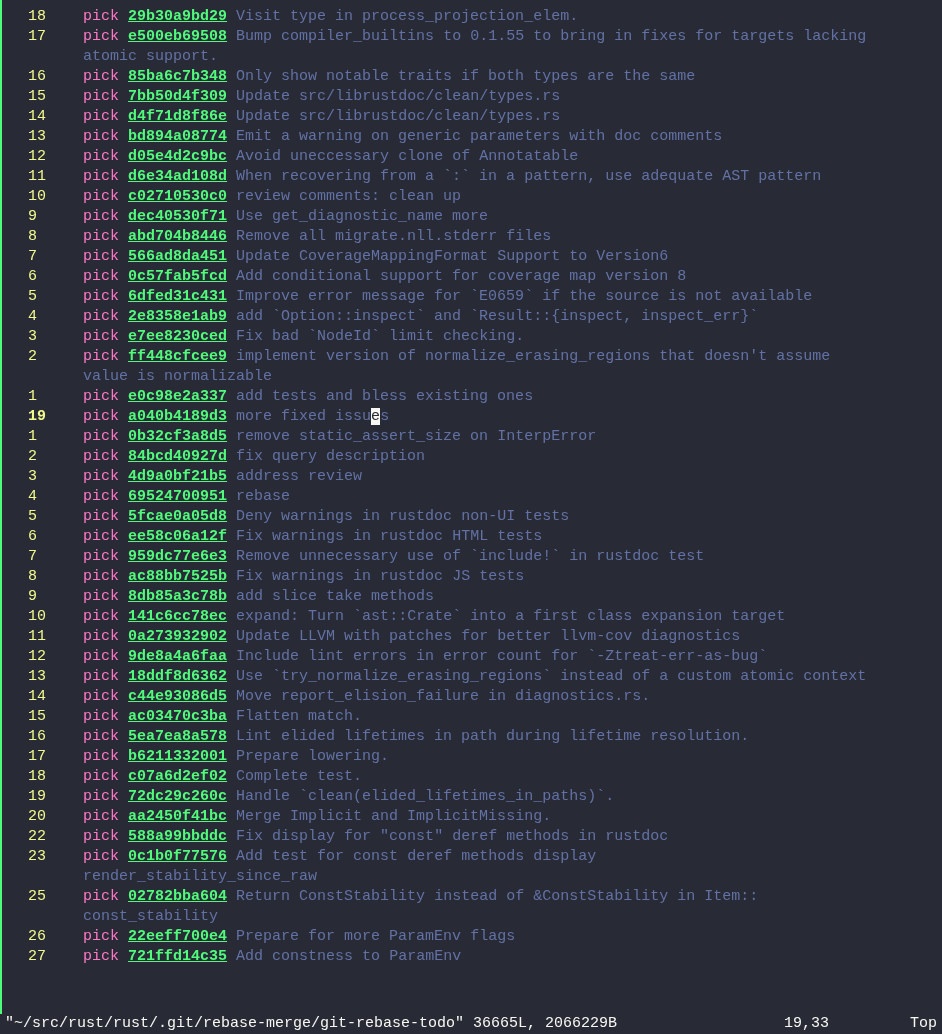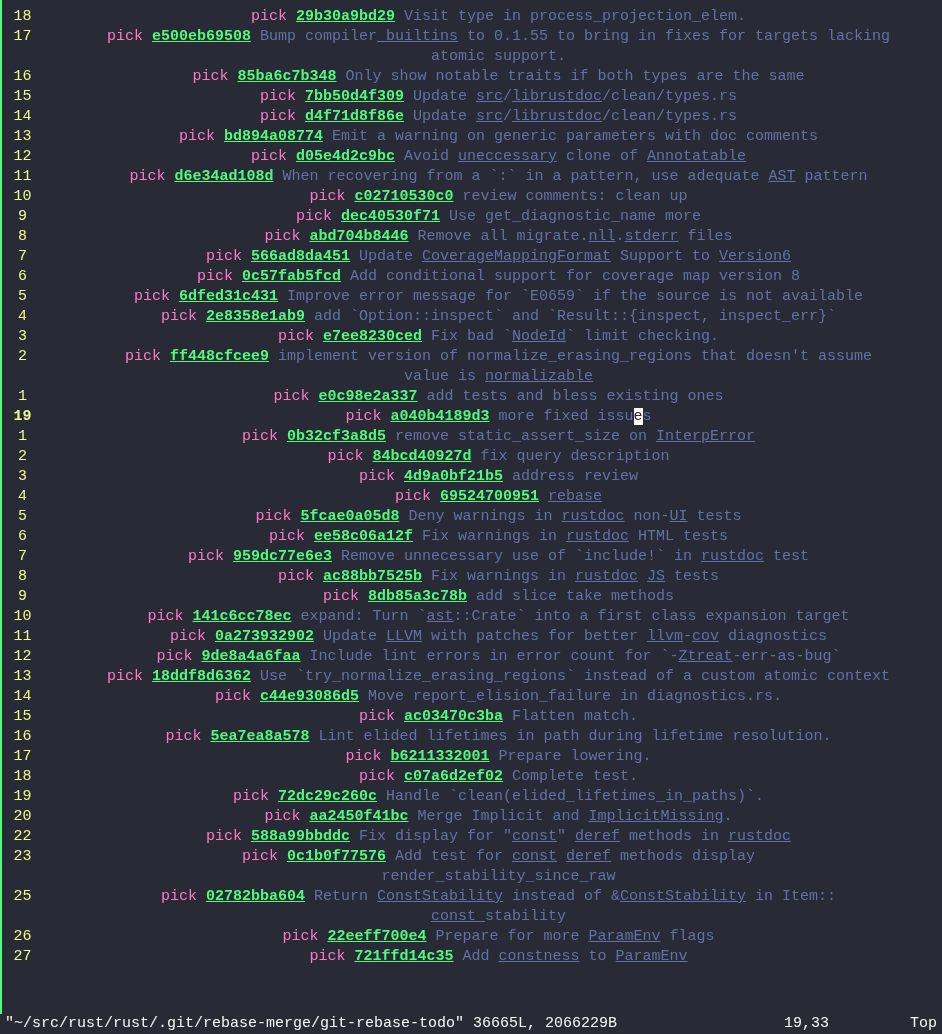--- a/index.html
+++ b/index.html
@@ -28,40 +28,40 @@
   .lines {
     padding-top: 7px;
   }
   .line {
     display: flex;
     white-space: pre;
   }
   .lineno {
     display: inline-block;
     width: 45px;
-    text-align: center;
+    text-align: left;
     padding-right: 10px;
     color: #6272a4;
     flex-shrink: 0;
+    margin-left: 28px;
   }
   .lineno.abs {
     color: #f1fa8c;
     font-weight: bold;
   }
   .lineno.rel {
     color: #f1fa8c;
   }
   .content {
     flex: 1;
-    text-align: center;
   }
   .pick { color: #ff79c6; }
   .hash { color: #50fa7b; font-weight: bold; text-decoration: underline; }
   .msg { color: #6272a4; }
-  .ul { text-decoration: underline; }
+  .ul { }
   .cursor {
     background: #f8f8f2;
     color: #282a36;
   }
   .statusline {
     position: absolute;
     bottom: 0;
     left: 0;
     right: 0;
     height: 20px;

